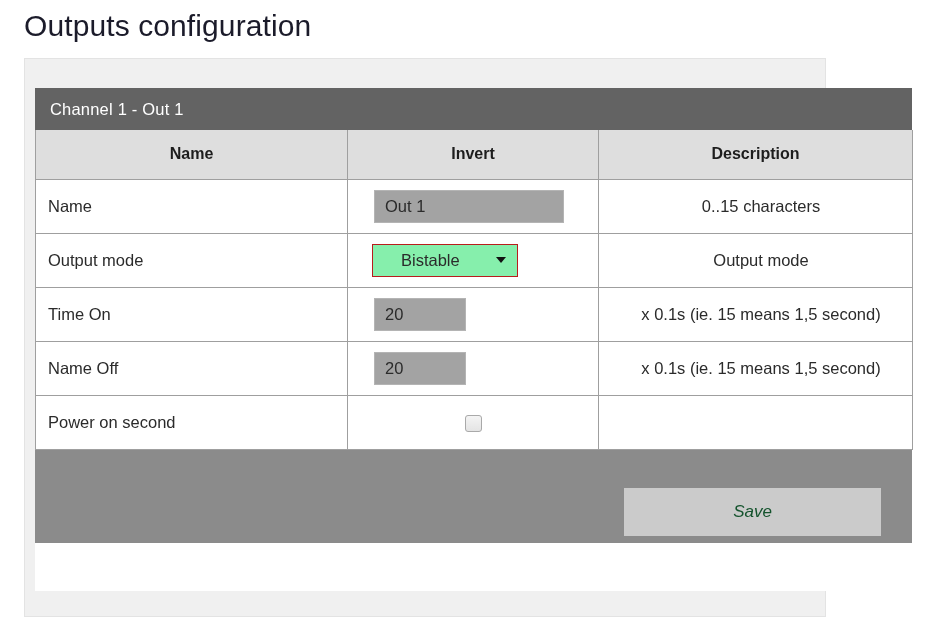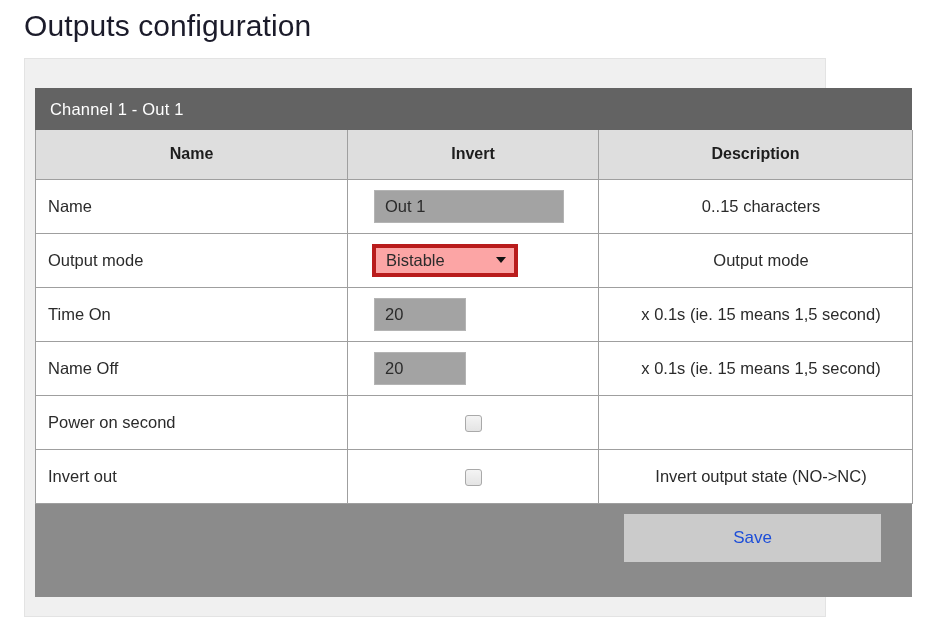--- a/index.html
+++ b/index.html
@@ -116,28 +116,28 @@
     display: inline-block;
     width: 146px;
     height: 33px;
     margin-left: -56px;
     vertical-align: middle;
   }
   .sel-input {
     width: 100%;
     height: 100%;
     box-sizing: border-box;
-    background: #fca5a5;
-    border: 4px solid #b91c1c;
+    background: #86efac;
+    border: 1px solid #b91c1c;
     font-family: "Liberation Sans", sans-serif;
     font-size: 16.5px;
     color: #2b2b2b;
     display: flex;
     align-items: center;
-    padding-left: 10px;
+    padding-left: 28px;
   }
   .sel-arrow {
     position: absolute;
     right: 12px;
     top: 50%;
     transform: translateY(-50%);
     width: 0;
     height: 0;
     border-left: 5px solid transparent;
     border-right: 5px solid transparent;
@@ -155,32 +155,33 @@
   }
   .card-footer {
     height: 93px;
     background: #8b8b8b;
     position: relative;
     box-sizing: border-box;
   }
   .save-button {
     position: absolute;
     left: 589px;
-    top: 10px;
+    top: 38px;
     width: 257px;
     height: 48px;
     background: #cbcbcb;
     border: none;
     font-family: "Liberation Sans", sans-serif;
     font-size: 17px;
-    color: #1d4ed8;
+    color: #14532d;
     cursor: pointer;
     display: flex;
     align-items: center;
     justify-content: center;
+    font-style: italic;
   }
 </style>
 </head>
 <body>
 
 <div class="page-title">Outputs configuration</div>
 
 <div class="outer-panel">
 
   <div class="card">
@@ -238,27 +239,20 @@
         </tr>
 
         <tr>
           <td class="cell-name">Power on second</td>
           <td class="cell-value">
             <span class="chk"></span>
           </td>
           <td class="cell-desc"></td>
         </tr>
 
-        <tr>
-          <td class="cell-name">Invert out</td>
-          <td class="cell-value">
-            <span class="chk"></span>
-          </td>
-          <td class="cell-desc">Invert output state (NO-&gt;NC)</td>
-        </tr>
 
       </tbody>
     </table>
 
     <div class="card-footer">
       <button class="save-button">Save</button>
     </div>
 
   </div>
 </div>

